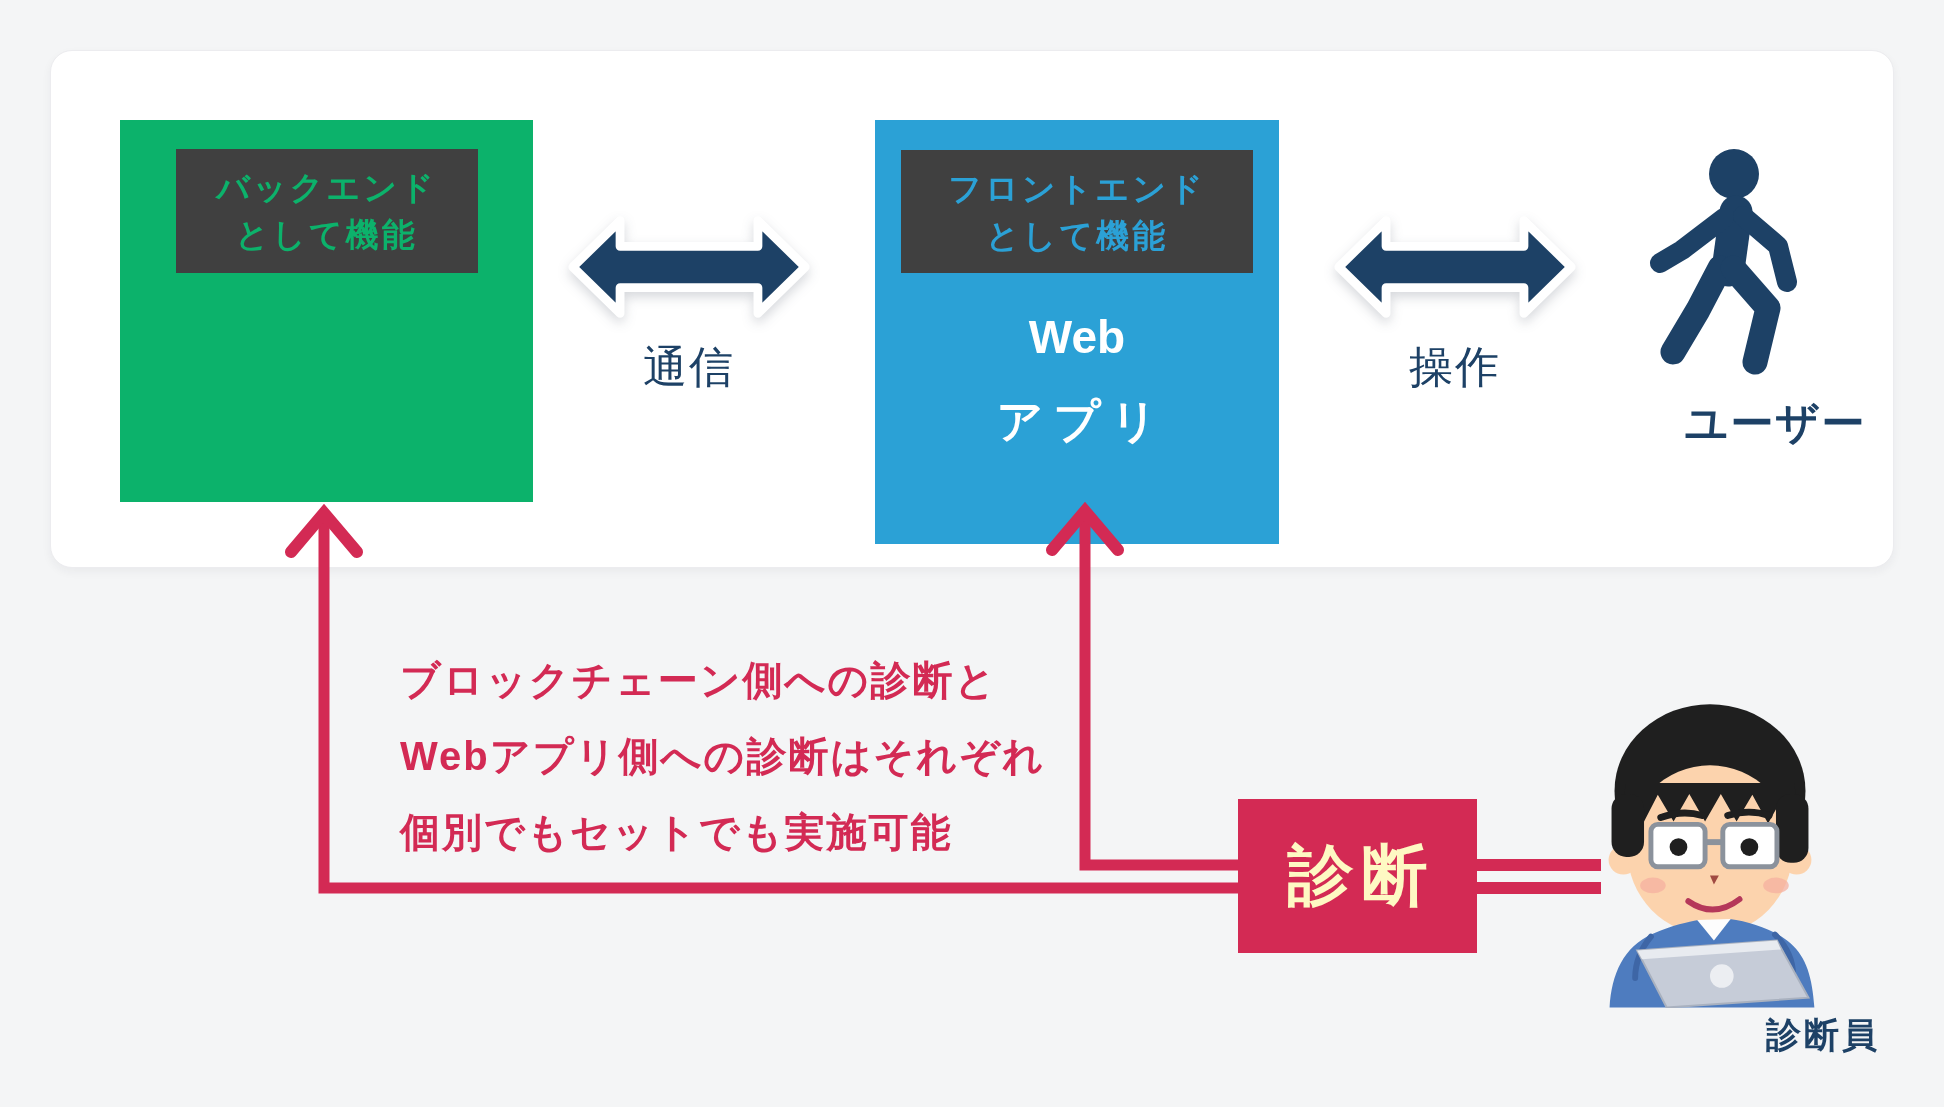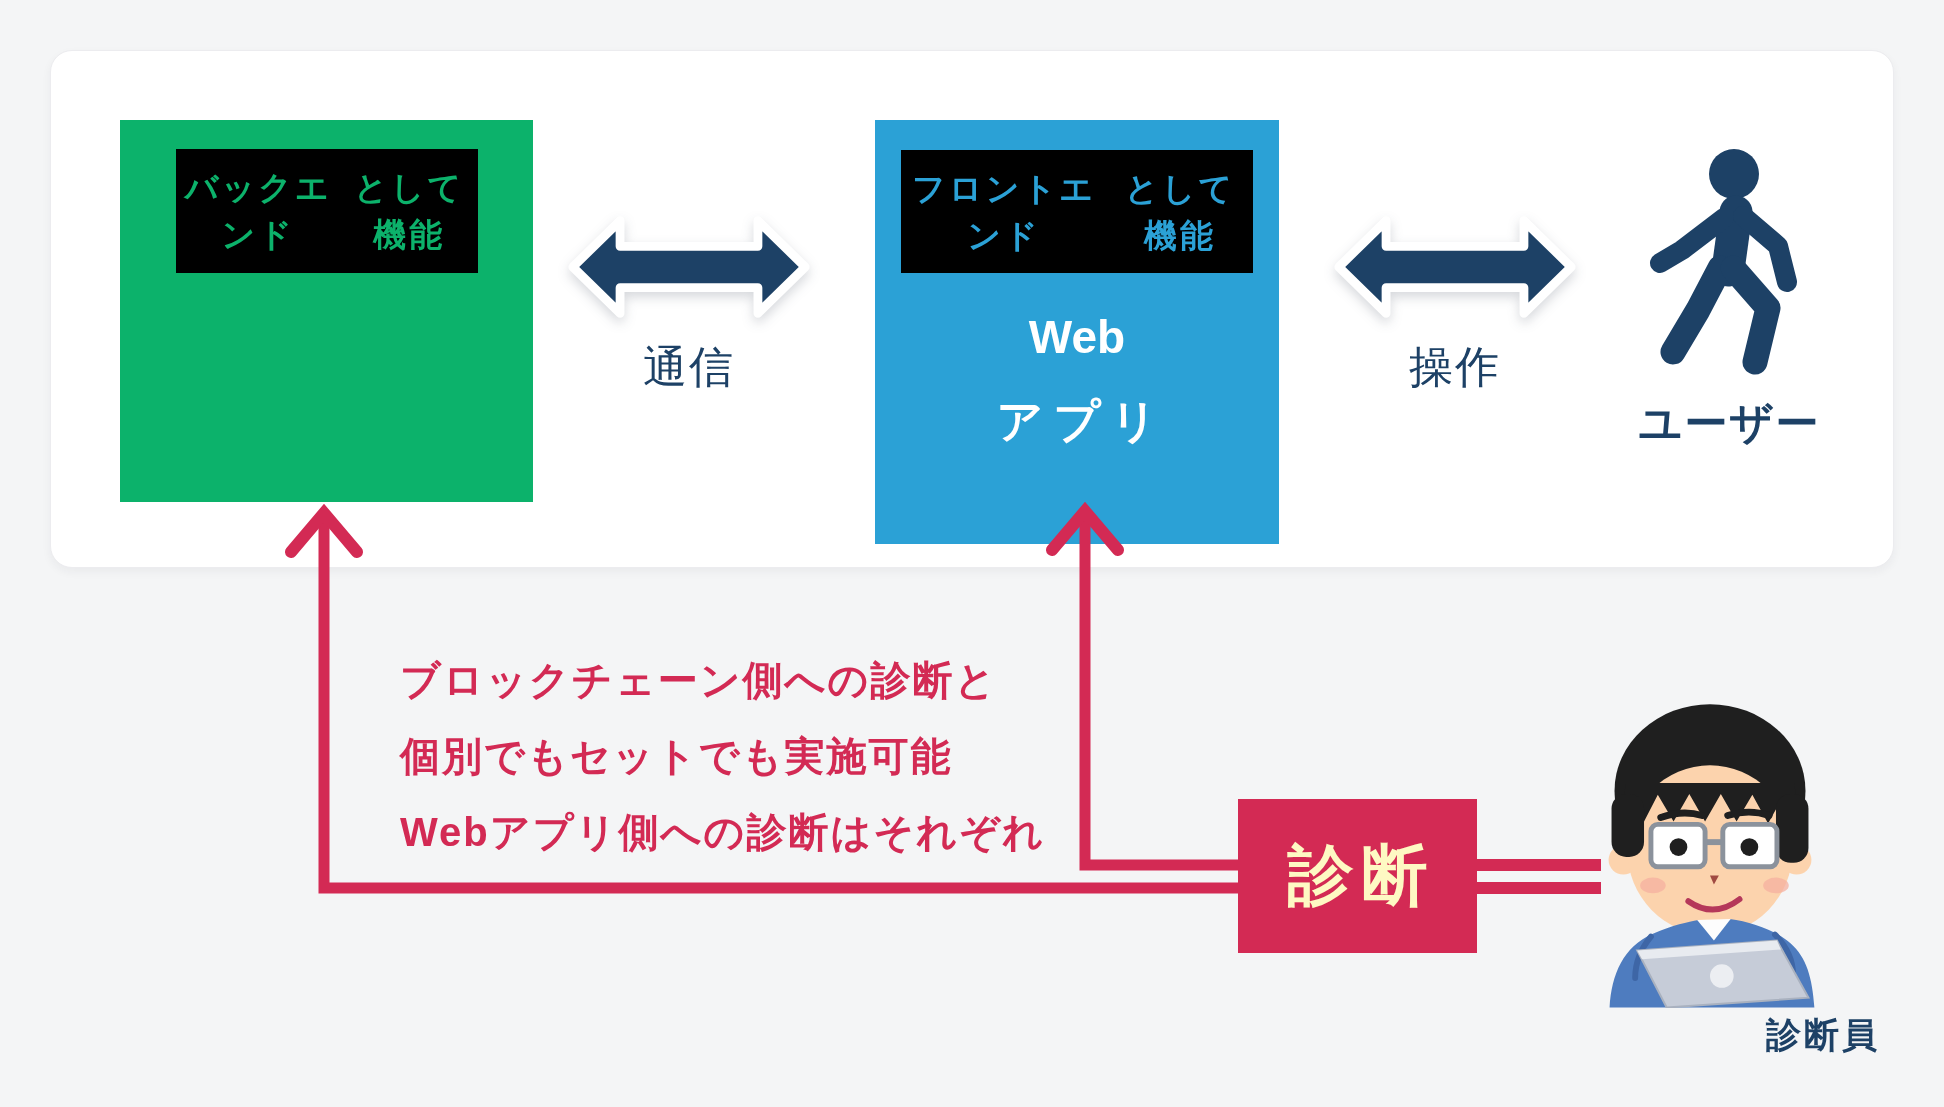--- a/index.html
+++ b/index.html
@@ -15,42 +15,42 @@
   .panel{
     position:absolute;left:50px;top:50px;width:1844px;height:518px;
     background:var(--panel);border-radius:22px;
     border:1px solid #ececef;
     box-shadow:0 4px 10px rgba(40,44,60,.05);
   }
   .node{position:absolute;top:120px;display:flex;flex-direction:column;align-items:center;}
   .node.green{left:120px;width:413px;height:382px;background:var(--green);}
   .node.blue{left:875px;width:404px;height:424px;background:var(--blue);}
   .badge{
-    background:#000000;display:flex;justify-content:center;
+    background:#404040;display:flex;flex-direction:column;justify-content:center;
     align-items:center;font-weight:bold;font-size:33px;line-height:47px;letter-spacing:3px;text-align:center;
   }
   .node.green .badge{margin-top:29px;width:302px;height:124px;color:var(--green);}
   .node.blue  .badge{margin-top:30px;width:352px;height:123px;color:var(--blue);}
   .node-title{margin-top:22px;text-align:center;color:#fff;font-weight:bold;font-size:46px;line-height:84px;}
   .node-title .ls{letter-spacing:10px;text-indent:10px;}
   .link-arrow{position:absolute;top:203px;filter:drop-shadow(0 5px 6px rgba(30,40,60,.18));}
   .link-arrow.one{left:558px;}
   .link-arrow.two{left:1326px;}
   .arrow-shape{fill:var(--navy);stroke:#fff;stroke-width:9;stroke-linejoin:round;}
   .link-label{
     position:absolute;top:338px;text-align:center;color:var(--navy);
     font-size:44px;font-weight:500;letter-spacing:2px;
   }
   .link-label.one{left:558px;width:262px;}
   .link-label.two{left:1326px;width:258px;}
   .user-figure{position:absolute;left:1622px;top:140px;}
   .user-figure .stroke{stroke:var(--navy);fill:none;stroke-linecap:round;stroke-linejoin:round;}
   .user-figure .fill{fill:var(--navy);}
   .user-label{
-    position:absolute;left:1622px;top:395px;width:215px;text-align:center;
+    position:absolute;left:1668px;top:395px;width:215px;text-align:center;
     color:var(--navy);font-size:43px;font-weight:bold;letter-spacing:2px;
   }
   .connectors{position:absolute;left:0;top:0;z-index:1;}
   .connectors path{stroke:var(--crimson);fill:none;}
   .diag-note{
     position:absolute;left:400px;top:642px;width:690px;z-index:2;
     color:var(--crimson);font-weight:bold;
     font-size:40px;line-height:76px;letter-spacing:2px;
   }
   .diag-box{
@@ -123,22 +123,22 @@
     <path d="M324,520 L324,888 L1243,888" stroke-width="11"></path>
     <path d="M291,552 L324,513 L357,552" stroke-width="12" stroke-linecap="round"></path>
     <path d="M1085,518 L1085,865 L1243,865" stroke-width="11"></path>
     <path d="M1052,550 L1085,511 L1118,550" stroke-width="12" stroke-linecap="round"></path>
     <path d="M1472,865 L1601,865" stroke-width="12"></path>
     <path d="M1472,888 L1601,888" stroke-width="12"></path>
   </svg>
 
   <div class="diag-note">
     <div>ブロックチェーン側への診断と</div>
+    <div>Webアプリ側への診断はそれぞれ</div>
     <div>個別でもセットでも実施可能</div>
-    <div>Webアプリ側への診断はそれぞれ</div>
   </div>
 
   <div class="diag-box">診断</div>
 
   <svg class="operator" width="256" height="316" viewBox="0 0 260 320">
 
     <ellipse class="hair" cx="130" cy="100" rx="97" ry="88"></ellipse>
 
     <circle class="skin" cx="42" cy="170" r="15"></circle>
     <circle class="skin" cx="218" cy="170" r="15"></circle>

